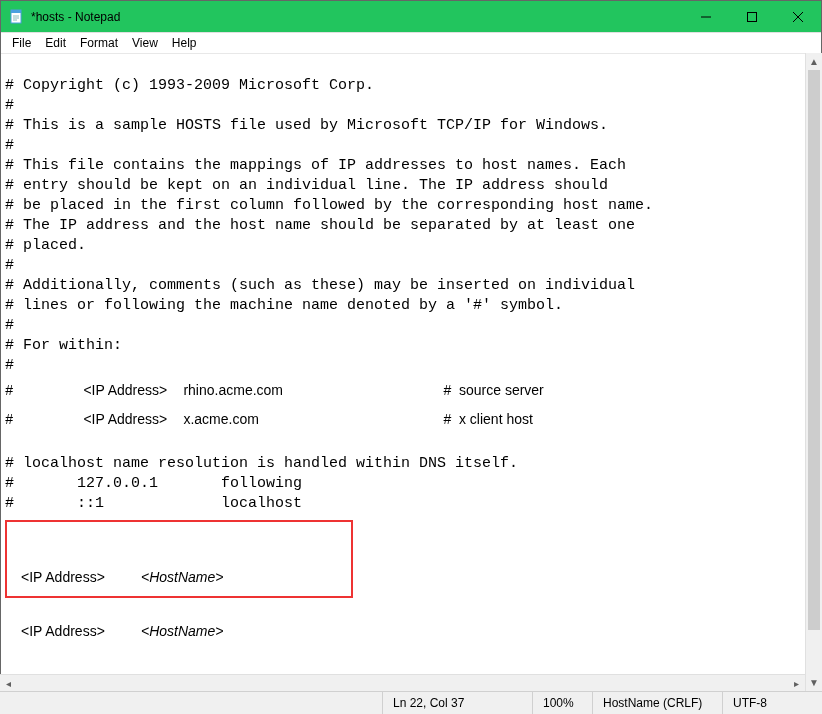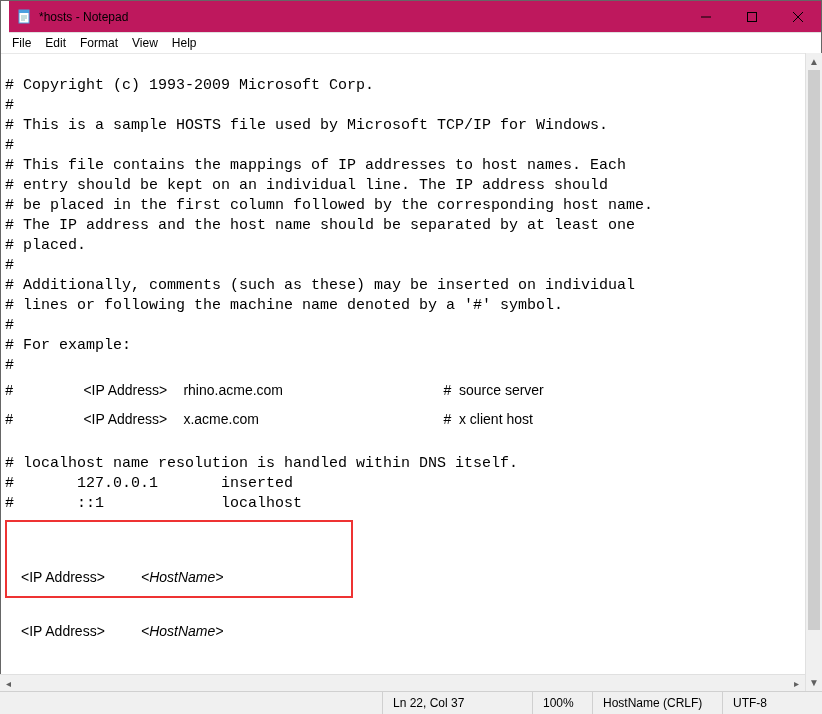--- a/index.html
+++ b/index.html
@@ -11,26 +11,25 @@
     background: #fff;
     width: 822px;
     height: 714px;
     border: 1px solid #666;
     display: flex;
     flex-direction: column;
     overflow: hidden;
   }
   .titlebar {
     height: 32px;
-    background: #be185d;
+    background: #22c55e;
     display: flex;
     align-items: center;
     padding-left: 8px;
     border-bottom: 1px solid #e0e0e0;
-    margin-left: 8px;
   }
   .titlebar .icon {
     width: 16px;
     height: 16px;
     margin-right: 6px;
     display: inline-flex;
     align-items: center;
     justify-content: center;
   }
   .titlebar .title {
@@ -199,27 +198,27 @@
 <span class="mono-block">#</span>
 <span class="mono-block"># This file contains the mappings of IP addresses to host names. Each</span>
 <span class="mono-block"># entry should be kept on an individual line. The IP address should</span>
 <span class="mono-block"># be placed in the first column followed by the corresponding host name.</span>
 <span class="mono-block"># The IP address and the host name should be separated by at least one</span>
 <span class="mono-block"># placed.</span>
 <span class="mono-block">#</span>
 <span class="mono-block"># Additionally, comments (such as these) may be inserted on individual</span>
 <span class="mono-block"># lines or following the machine name denoted by a '#' symbol.</span>
 <span class="mono-block">#</span>
-<span class="mono-block"># For example:</span>
+<span class="mono-block"># For within:</span>
 <span class="mono-block">#</span>
 <span class="sans-row"><span class="mono-block">#</span><span class="ip">&lt;IP Address&gt;</span><span class="host">rhino.acme.com</span><span class="cmt">#  source server</span></span>
 <span class="sans-row"><span class="mono-block">#</span><span class="ip">&lt;IP Address&gt;</span><span class="host">x.acme.com</span><span class="cmt">#  x client host</span></span>
 <span class="mono-block"></span>
 <span class="mono-block"># localhost name resolution is handled within DNS itself.</span>
-<span class="mono-block">#       127.0.0.1       inserted</span>
+<span class="mono-block">#       127.0.0.1       following</span>
 <span class="mono-block">#       ::1             localhost</span>
 
   <div class="highlight-box" style="left:4px; top:466px; width:348px; height:78px;"></div>
   <div class="added-rows" style="top:478px;">
     <div><span class="aip">&lt;IP Address&gt;</span><span class="ahost">&lt;HostName&gt;</span></div>
     <div><span class="aip">&lt;IP Address&gt;</span><span class="ahost">&lt;HostName&gt;</span></div>
     <div><span class="aip">&lt;IP Address&gt;</span><span class="ahost">&lt;HostName&gt;</span></div>
   </div>
 </div>
 

